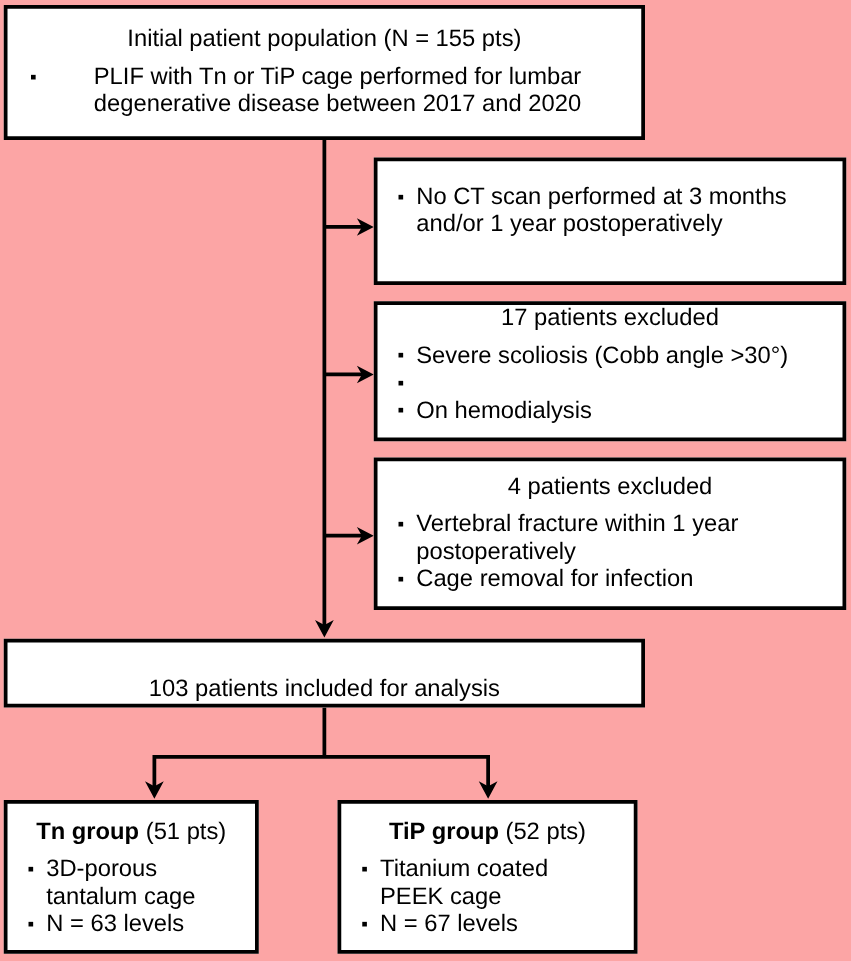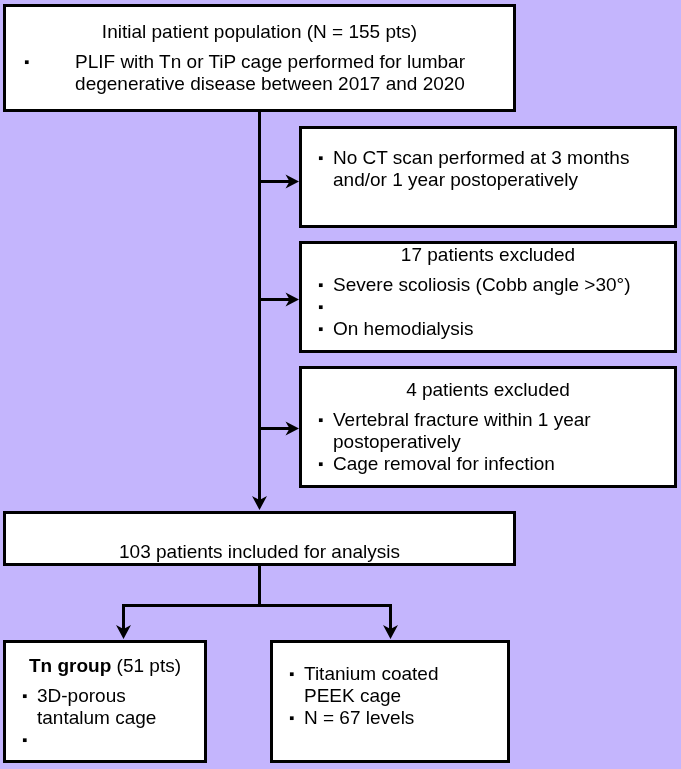--- a/index.html
+++ b/index.html
@@ -1,20 +1,20 @@
 <!DOCTYPE html>
 <html><head>
 <meta charset="utf-8">
 <style>
   html, body { margin: 0; padding: 0; background: #ffffff; }
   .canvas {
     position: relative;
     width: 681px;
     height: 769px;
-    background: #c4b5fd;
+    background: #fca5a5;
     font-family: "Liberation Sans", "DejaVu Sans", sans-serif;
     font-size: 19px;
     line-height: 22px;
     color: #000000;
     overflow: hidden;
   }
   .connectors {
     position: absolute;
     left: 0; top: 0;
     width: 681px; height: 769px;
@@ -143,25 +143,29 @@
     <div class="box-title">
       <span class="group-name">Tn group</span><span class="group-detail"> (51 pts)</span>
     </div>
     <ul class="bullets">
       <li class="bullet">
         <span class="marker">▪</span>
         <span class="li-text">3D-porous tantalum cage</span>
       </li>
       <li class="bullet">
         <span class="marker">▪</span>
+        <span class="li-text">N = 63 levels</span>
       </li>
     </ul>
   </div>
 
   <div class="box" id="box-group-1">
+    <div class="box-title">
+      <span class="group-name">TiP group</span><span class="group-detail"> (52 pts)</span>
+    </div>
     <ul class="bullets">
       <li class="bullet">
         <span class="marker">▪</span>
         <span class="li-text">Titanium coated PEEK cage</span>
       </li>
       <li class="bullet">
         <span class="marker">▪</span>
         <span class="li-text">N = 67 levels</span>
       </li>
     </ul>

